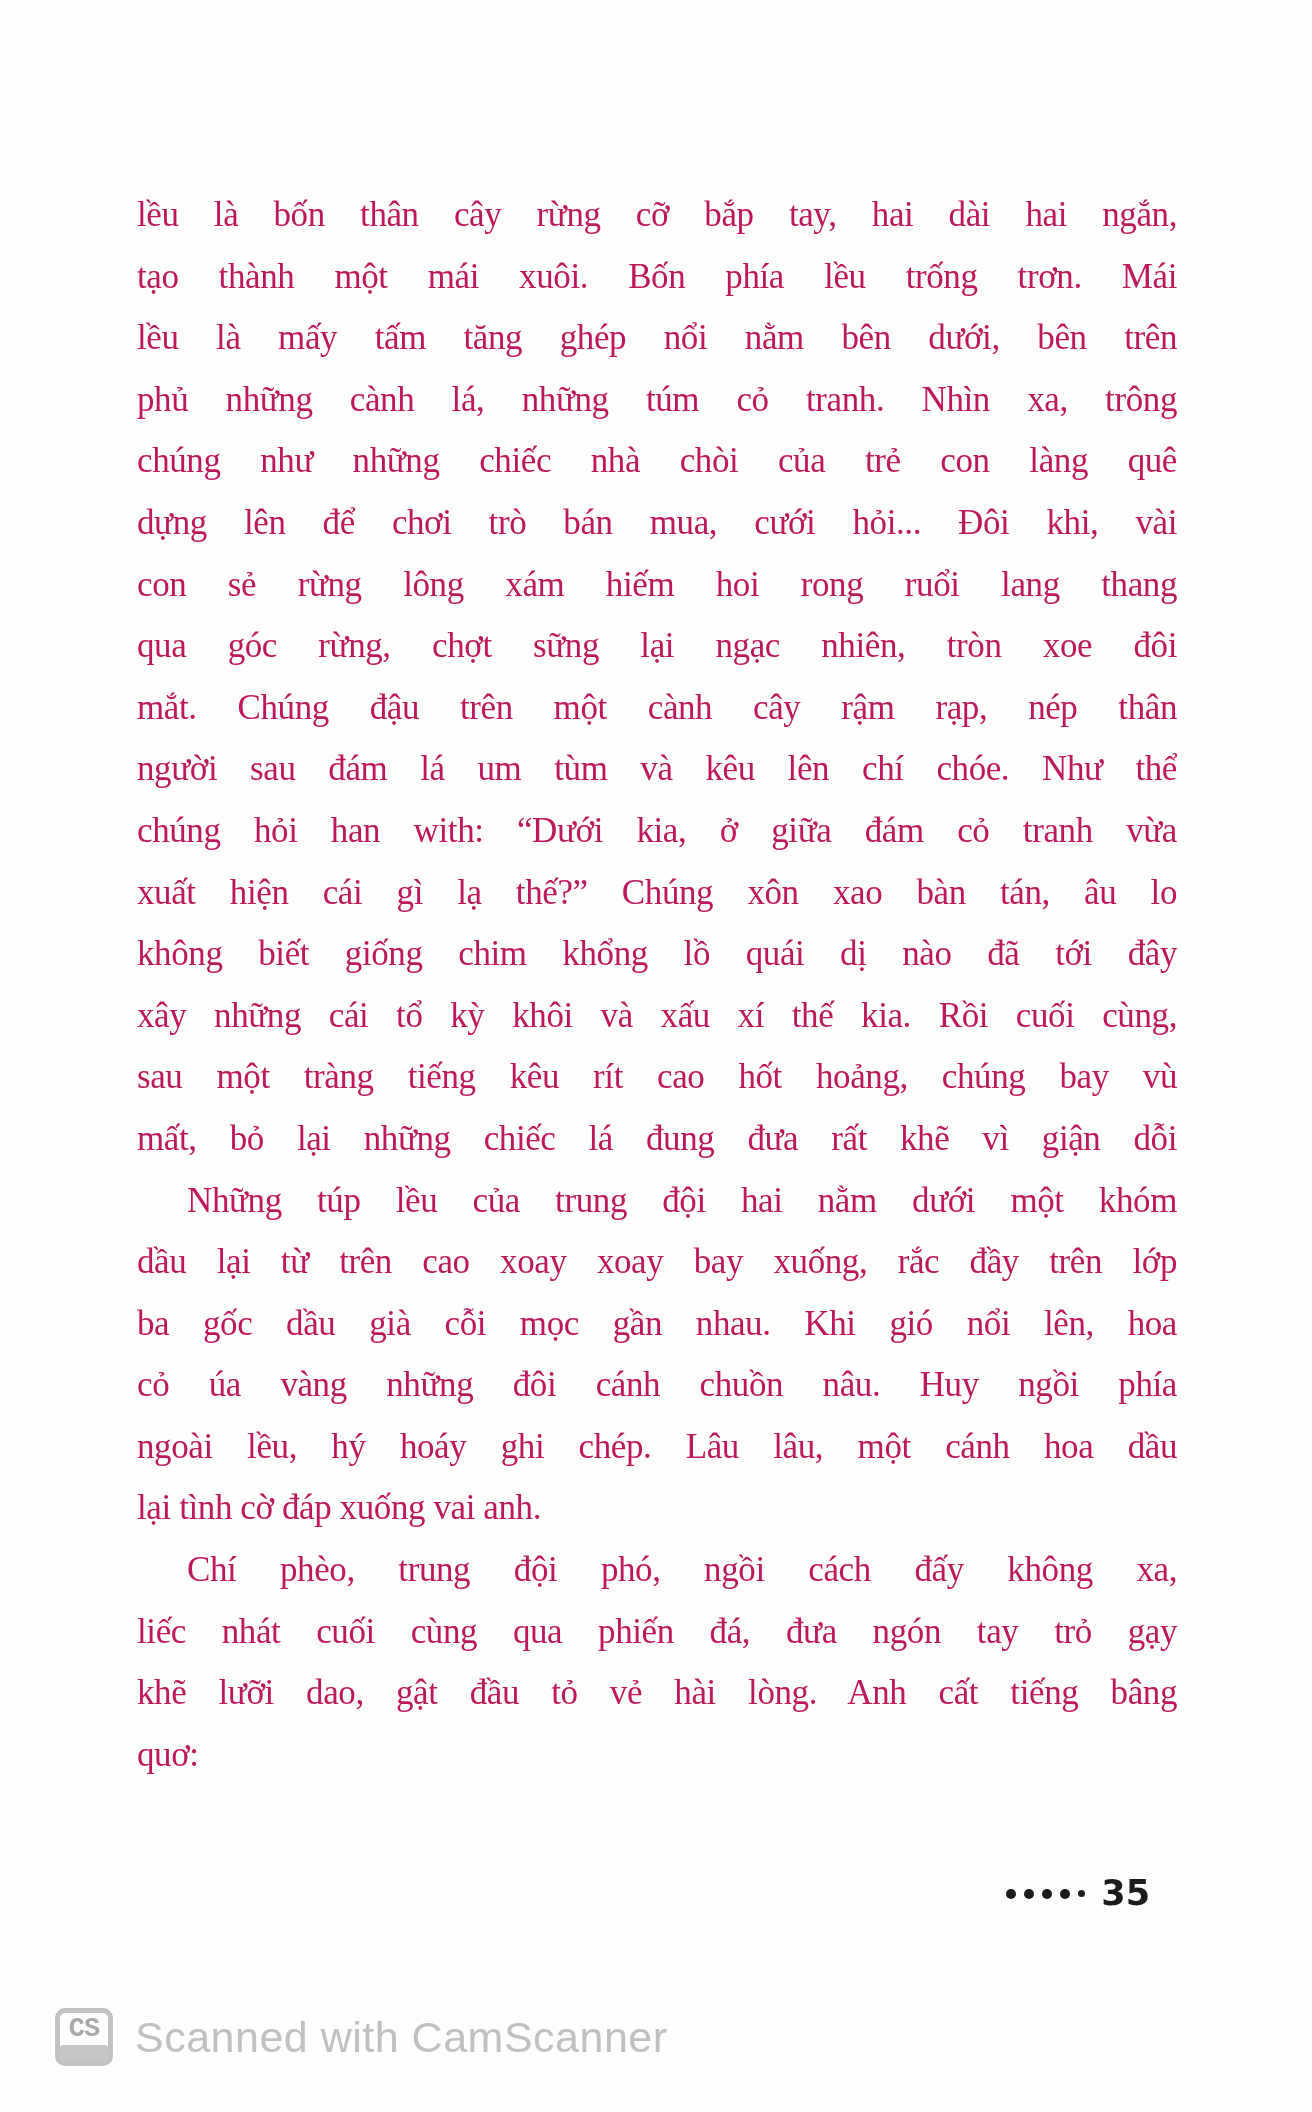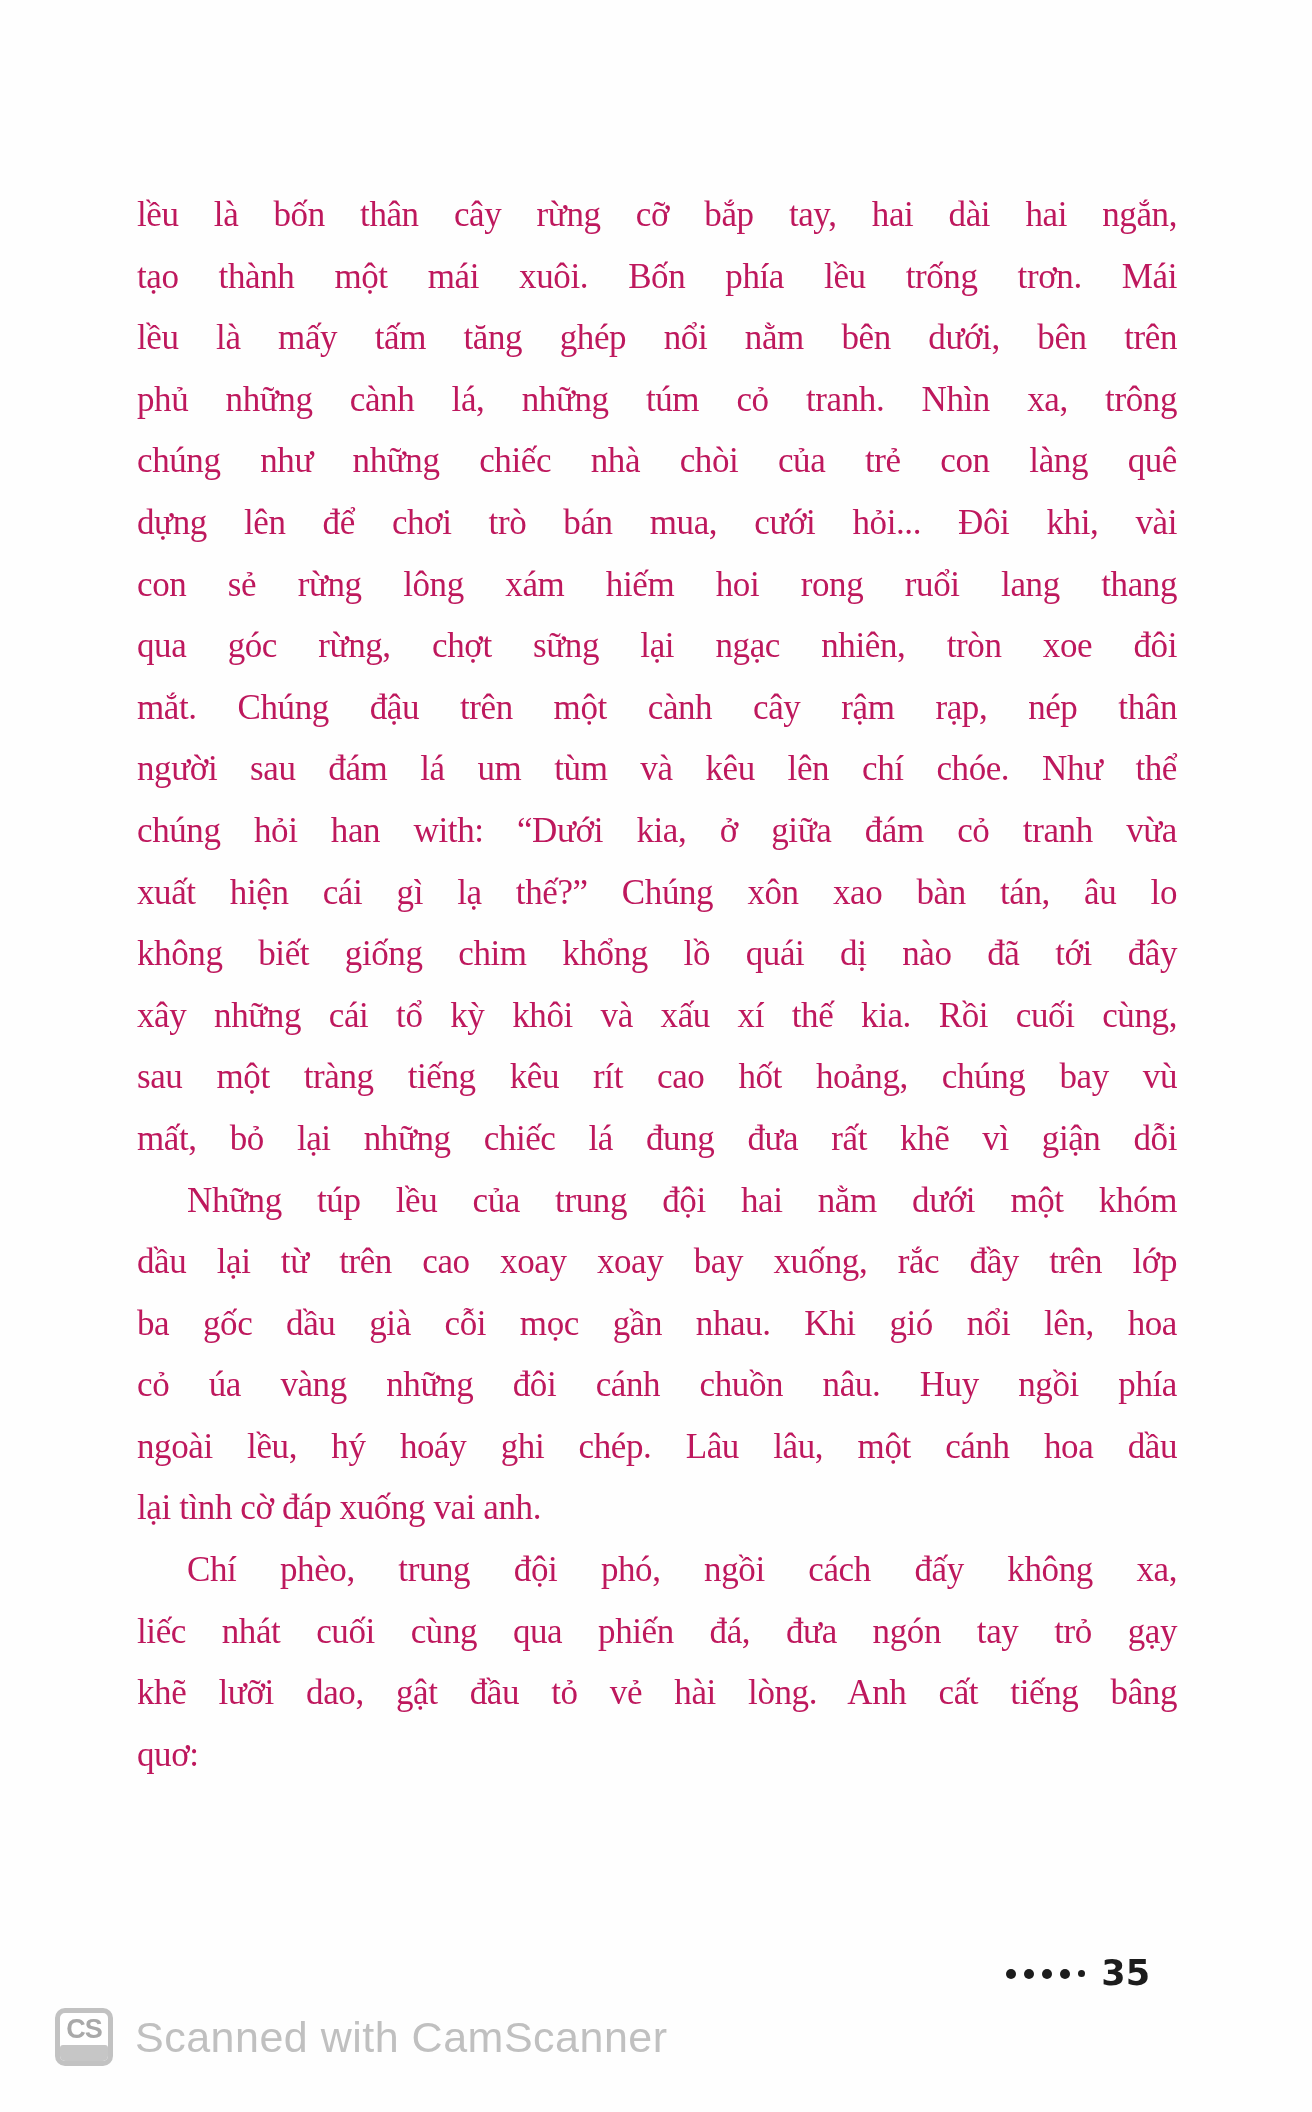--- a/index.html
+++ b/index.html
@@ -39,21 +39,21 @@
   }
   .line.last {
     text-align: left;
     text-align-last: left;
   }
   .line.indent {
     padding-left: 50px;
   }
   .page-footer {
     position: absolute;
-    top: 1956px;
+    top: 1876px;
     right: 162px;
     display: flex;
     align-items: center;
     gap: 8px;
   }
   .dot {
     width: 10px;
     height: 10px;
     border-radius: 50%;
     background: #1c1c1c;
@@ -86,21 +86,21 @@
     border-radius: 10px;
     overflow: hidden;
     background: #ffffff;
     border: 5px solid #c2c2c2;
   }
   .cs-letters {
     height: 32px;
     display: flex;
     align-items: center;
     justify-content: center;
-    font-family: Liberation Sans, sans-serif;
+    font-family: Liberation Mono, monospace;
     font-weight: 700;
     font-size: 27px;
     letter-spacing: -1px;
     color: #a9a9a9;
   }
   .cs-tab {
     height: 16px;
     margin-top: 0px;
     background: #c6c6c6;
     border-radius: 3px 3px 0 0;

